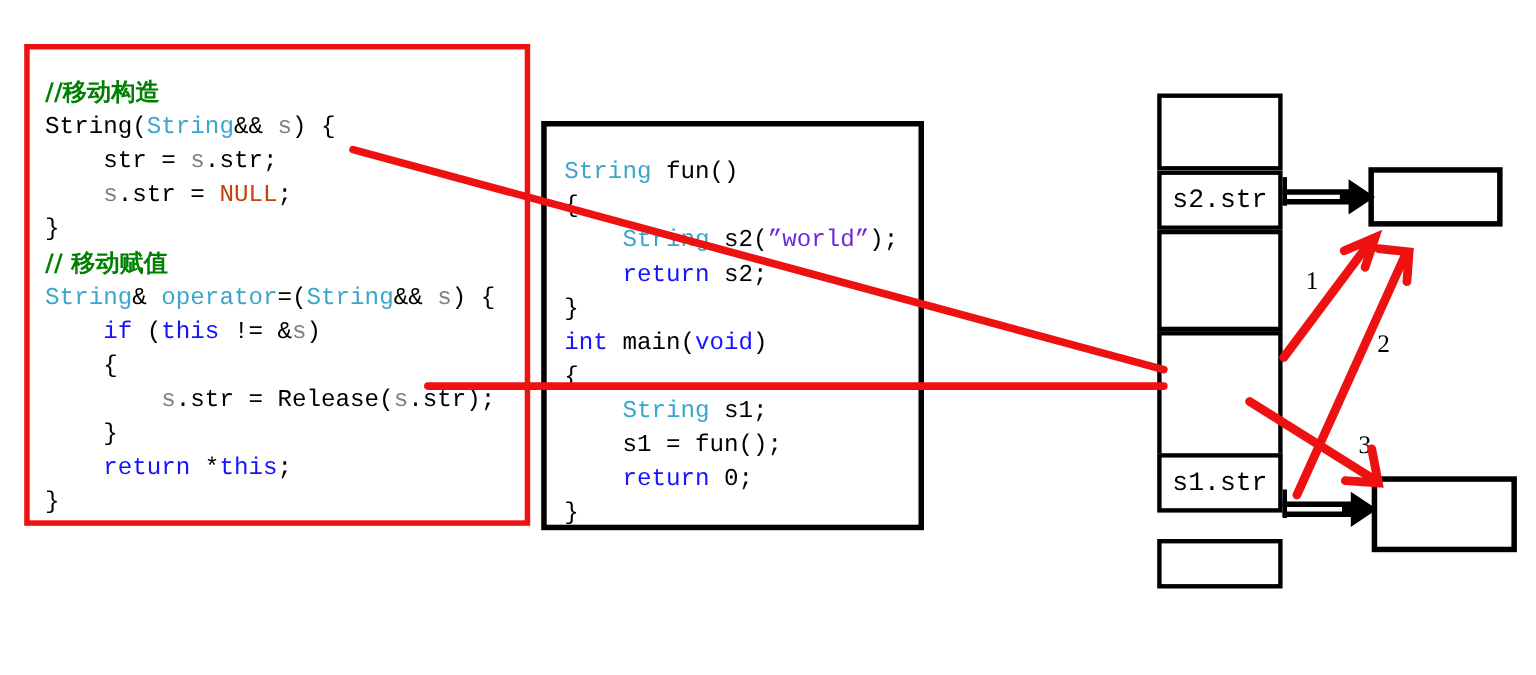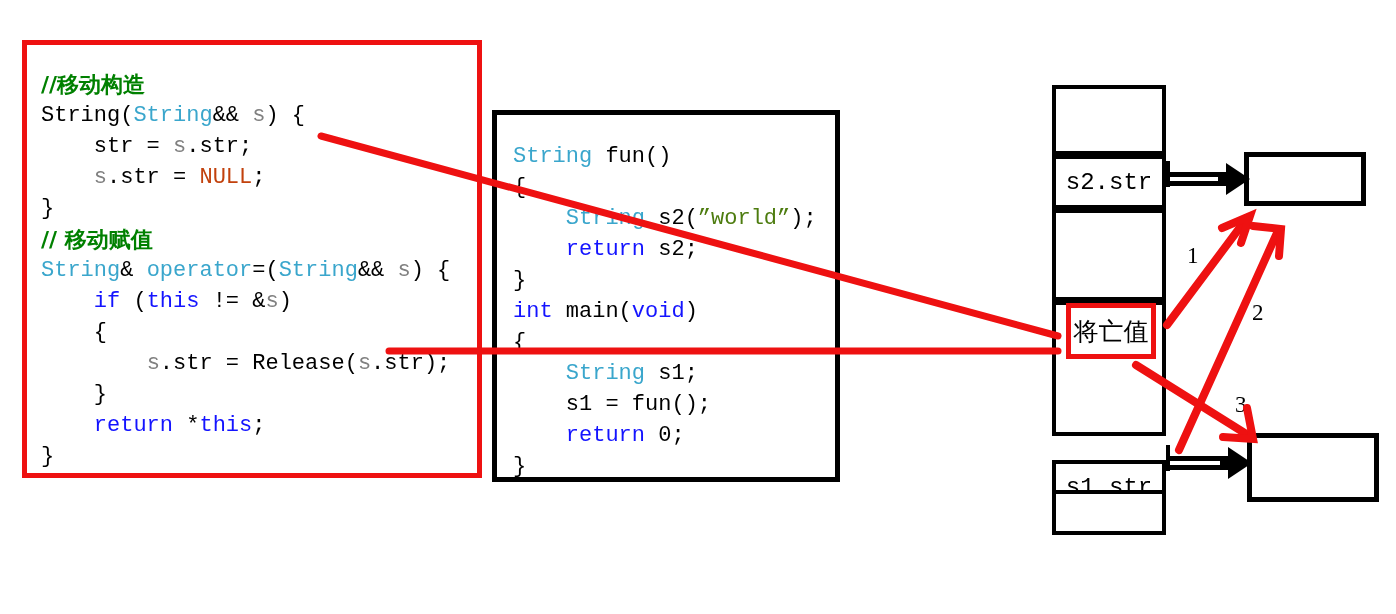--- a/index.html
+++ b/index.html
@@ -16,21 +16,21 @@
         font-family:"Liberation Mono","DejaVu Sans Mono",monospace;margin-top:12px;}
   #mid-panel .code{left:16px;top:14px;}
   .code .ln{display:block;height:31px;}
 
   
   .c-com{color:#008000;font-weight:bold;}
   .c-cls{color:#3aa6cc;}
   .c-kw{color:#1414ff;}
   .c-var{color:#808080;}
   .c-null{color:#c2410c;}
-  .c-str{color:#4d7c0f;text-align:center;}
+  .c-str{color:#6d28d9;text-align:center;}
   .c-pl{color:#000000;}
   .cjk{font-family:"DejaVu Sans","Liberation Sans",sans-serif;font-weight:bold;}
 
   
   #mem{position:absolute;left:0;top:0;width:1396px;height:614px;margin-left:44px;}
   .stack-cell{position:absolute;left:1008px;width:114px;box-sizing:border-box;
               border:4px solid #000;background:#fff;
               display:flex;align-items:center;justify-content:center;
               font-size:24px;color:#000;
               font-family:"Liberation Mono","DejaVu Sans Mono",monospace;}
@@ -58,29 +58,26 @@
 </div>
 
 <div id="mem">
   <div id="stack-cells">
       <div class="stack-cell" style="top: 85px; height: 70px;"></div>
       <div class="stack-cell" style="top: 155px; height: 54px;">
         <span>s2.str</span>
       </div>
       <div class="stack-cell" style="top: 209px; height: 92px;"></div>
       <div class="stack-cell" style="top: 301px; height: 135px;"></div>
-      <div class="stack-cell" style="top: 460px; height: 54px;">
+      <div class="stack-cell" style="top: 412px; height: 54px;">
         <span>s1.str</span>
       </div>
       <div class="stack-cell" style="top: 490px; height: 45px;"></div>
     </div>
 
-  <div class="dying">
-    <span>将亡值</span>
-  </div>
 
   <div id="heap-boxes">
       <div class="heap-box" style="left: 1200px; top: 152px; width: 122px; height: 54px;"></div>
       <div class="heap-box" style="left: 1203px; top: 433px; width: 132px; height: 69px;"></div>
     </div>
   <div id="arrow-labels">
       <div class="num-label" style="left: 1143px; top: 243px;">1</div>
       <div class="num-label" style="left: 1208px; top: 300px;">2</div>
       <div class="num-label" style="left: 1191px; top: 392px;">3</div>
     </div>

